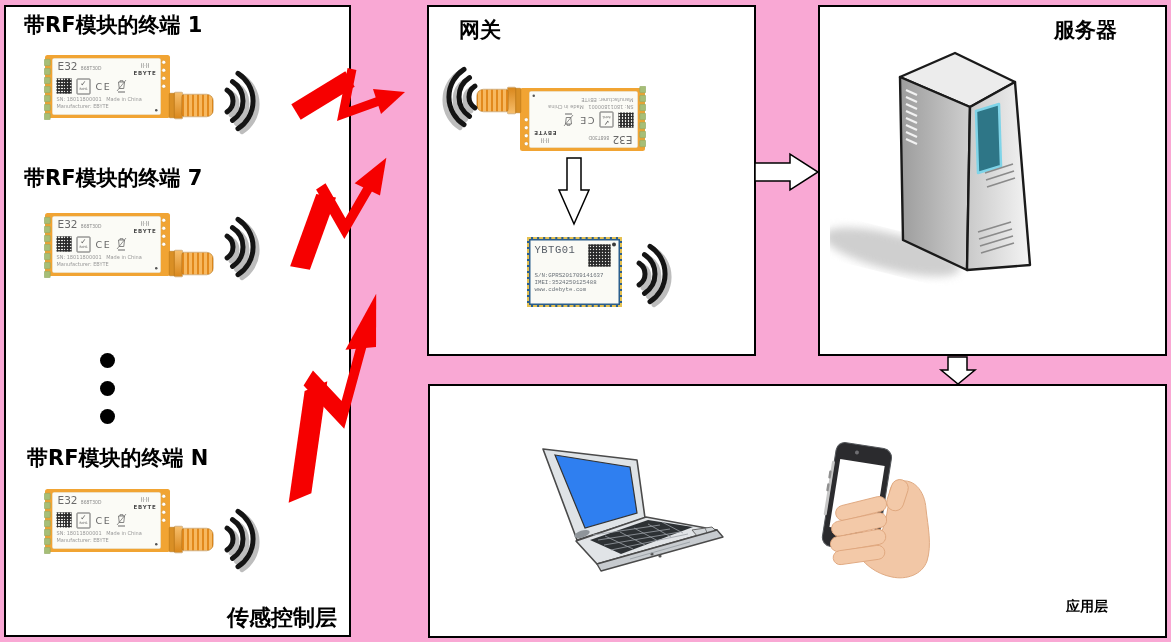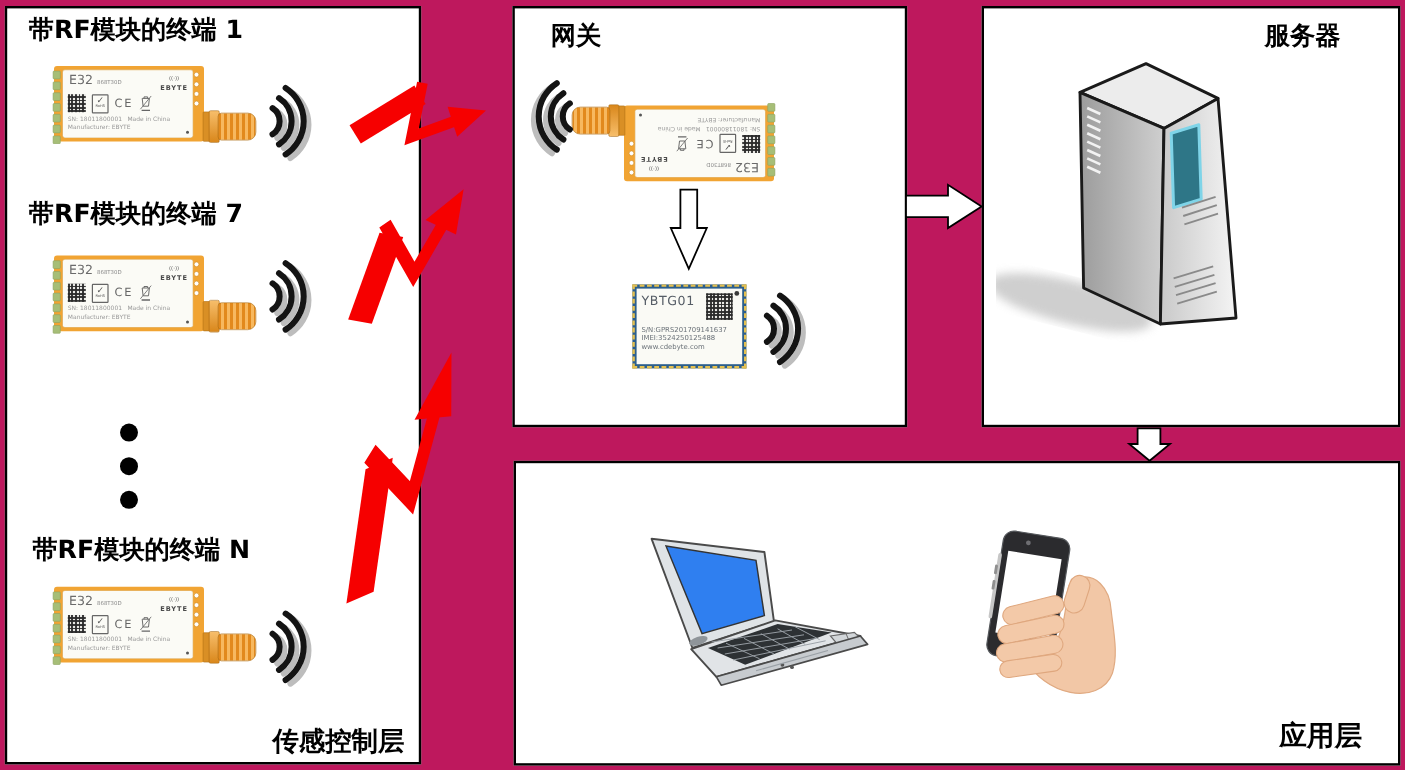--- a/index.html
+++ b/index.html
@@ -1,30 +1,30 @@
 <!DOCTYPE html>
 <html><head>
 <meta charset="utf-8">
 <style>
   html,body{margin:0;padding:0;background:#fff;}
-  #canvas{position:relative;width:1171px;height:642px;background:#be185d;overflow:hidden;
+  #canvas{position:relative;width:1171px;height:642px;background:#f9a8d4;overflow:hidden;
           font-family:"DejaVu Sans",sans-serif;}
   .box{position:absolute;border:2px solid #000;background:#fff;box-sizing:border-box;}
   #box-sensing{left:4px;top:5px;width:347px;height:632px;}
   #box-gateway{left:427px;top:5px;width:329px;height:351px;}
   #box-server{left:818px;top:5px;width:349px;height:351px;}
   #box-app{left:428px;top:384px;width:739px;height:254px;}
   .h-label{position:absolute;font-weight:bold;color:#000;white-space:nowrap;}
   #t1-label{left:24px;top:11px;font-size:21px;}
   #t2-label{left:24px;top:164px;font-size:21px;}
   #tn-label{left:27px;top:444px;font-size:21px;}
   #sensing-label{left:227px;top:603px;font-size:22px;}
   #gateway-label{left:459px;top:16px;font-size:21px;}
   #server-label{left:1054px;top:16px;font-size:21px;}
-  #app-label{left:1066px;top:598px;font-size:23px;text-align:center;}
+  #app-label{left:1066px;top:598px;font-size:14px;text-align:center;}
 
   
   .module{position:absolute;width:170px;height:64px;}
   .module .e32{width:340px;height:128px;position:relative;transform:scale(.5);transform-origin:0 0;}
   .module.rot{transform:rotate(180deg);}
   .pcb{position:absolute;left:0;top:0;width:250px;height:126px;background:#F1A433;border-radius:5px;}
   .pads{position:absolute;left:-2px;top:8px;display:flex;flex-direction:column;gap:4px;}
   .pads div{width:11px;height:12px;background:#A6BE77;border-radius:2px;border:1px solid #8da55f;}
   .e32-label{position:absolute;left:15px;top:7px;width:216px;height:112px;background:#FBFBF6;border-radius:3px;box-shadow:0 0 0 1px #e0c089;}
   .e32-name{position:absolute;left:10px;top:4px;font-size:21px;color:#6a6a6a;}
@@ -48,21 +48,21 @@
   .holes{position:absolute;left:233px;top:10px;display:flex;flex-direction:column;gap:7px;}
   .holes div{width:7px;height:7px;border-radius:50%;background:#fff;border:1px solid #cf8b20;}
   .antenna{position:absolute;left:248px;top:74px;width:92px;height:52px;}
   .ant-flange{position:absolute;left:0;top:2px;width:12px;height:48px;background:#D98F25;border:1px solid #b06e12;border-radius:2px;}
   .ant-nut{position:absolute;left:10px;top:0;width:16px;height:52px;background:linear-gradient(#F7BE6B,#D9871B);border:1px solid #a96a10;border-radius:3px;}
   .ant-barrel{position:absolute;left:25px;top:4px;width:62px;height:44px;border:1px solid #a96a10;
               background:repeating-linear-gradient(90deg,#E2891C 0 5px,#F7B85F 5px 10px);
               border-radius:6px 14px 14px 6px;}
 
   
-  #ybtg-wrap{position:absolute;left:527px;top:237px;width:95px;height:70px;}
+  #ybtg-wrap{position:absolute;left:527px;top:237px;width:95px;height:70px;font-family:Liberation Mono, monospace;}
   .ybtg{width:190px;height:140px;position:relative;background:#2B5E8C;transform:scale(.5);transform-origin:0 0;}
   .ybtg:after{content:'';position:absolute;inset:0;border:4px dashed #E4C050;pointer-events:none;}
   .ybtg-inner{position:absolute;inset:7px;background:#FAFAF5;}
   .ybtg-name{position:absolute;left:8px;top:8px;font-size:21px;color:#565d66;letter-spacing:1px;}
   .ybtg-qr{position:absolute;right:16px;top:8px;width:44px;height:44px;}
   .ybtg-dot{position:absolute;right:5px;top:4px;width:8px;height:8px;border-radius:50%;background:#3a3a3a;}
   .ybtg-lines{position:absolute;left:8px;top:62px;font-size:11.5px;line-height:1.2;color:#6a7178;white-space:nowrap;}
 
   
   #ellipsis{position:absolute;left:100px;top:353px;display:flex;flex-direction:column;gap:13px;}

